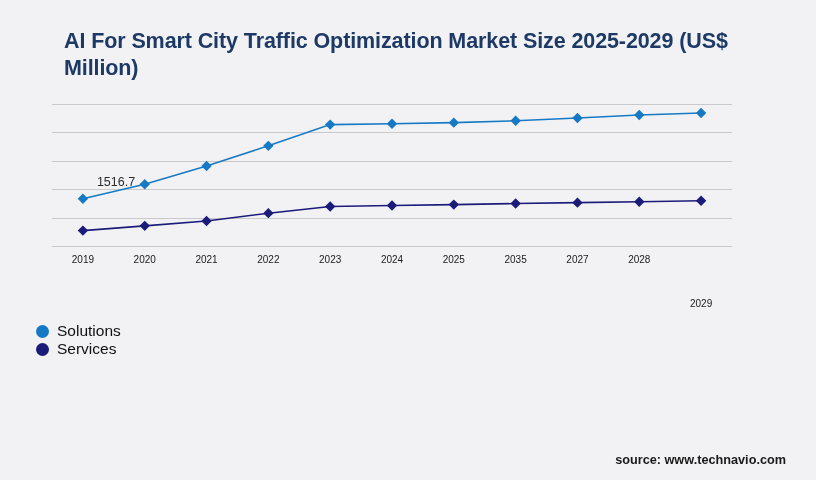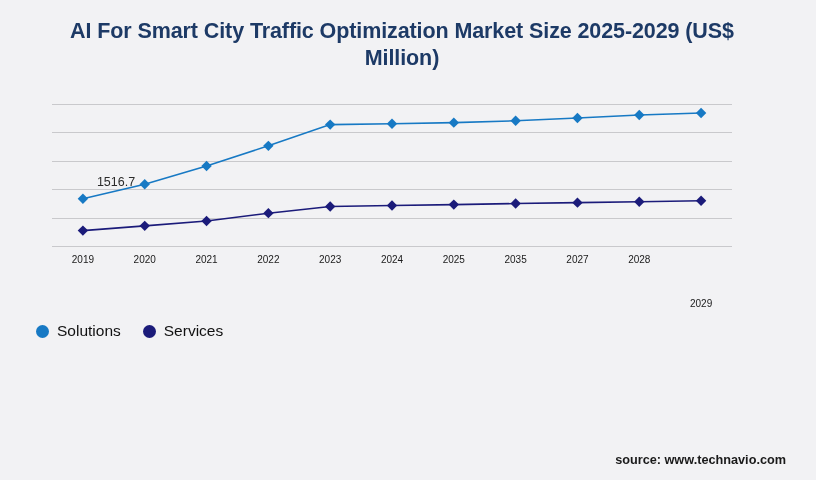--- a/index.html
+++ b/index.html
@@ -29,22 +29,21 @@
     top: 16px;
     width: 700px;
   }
   .chart-title {
     font-size: 21.5px;
     font-weight: bold;
     color: #1d3a66;
     line-height: 27px;
     letter-spacing: -0.1px;
     white-space: pre-line;
-    margin: 2px;
-    text-align: center;
+    margin: 12px;
   }
 
   
   .plot-area {
     position: absolute;
     left: 52px;
     top: 104px;
     width: 680px;
     height: 142px;
   }
@@ -93,21 +92,21 @@
     white-space: nowrap;
   }
 
   
   .legend {
     position: absolute;
     left: 36px;
     top: 322px;
     display: flex;
     align-items: flex-start;
-    gap: 22px;
+    flex-direction: column;
   }
   .legend-item {
     display: flex;
     align-items: center;
     gap: 8px;
   }
   .legend-dot {
     width: 13px;
     height: 13px;
     border-radius: 50%;

